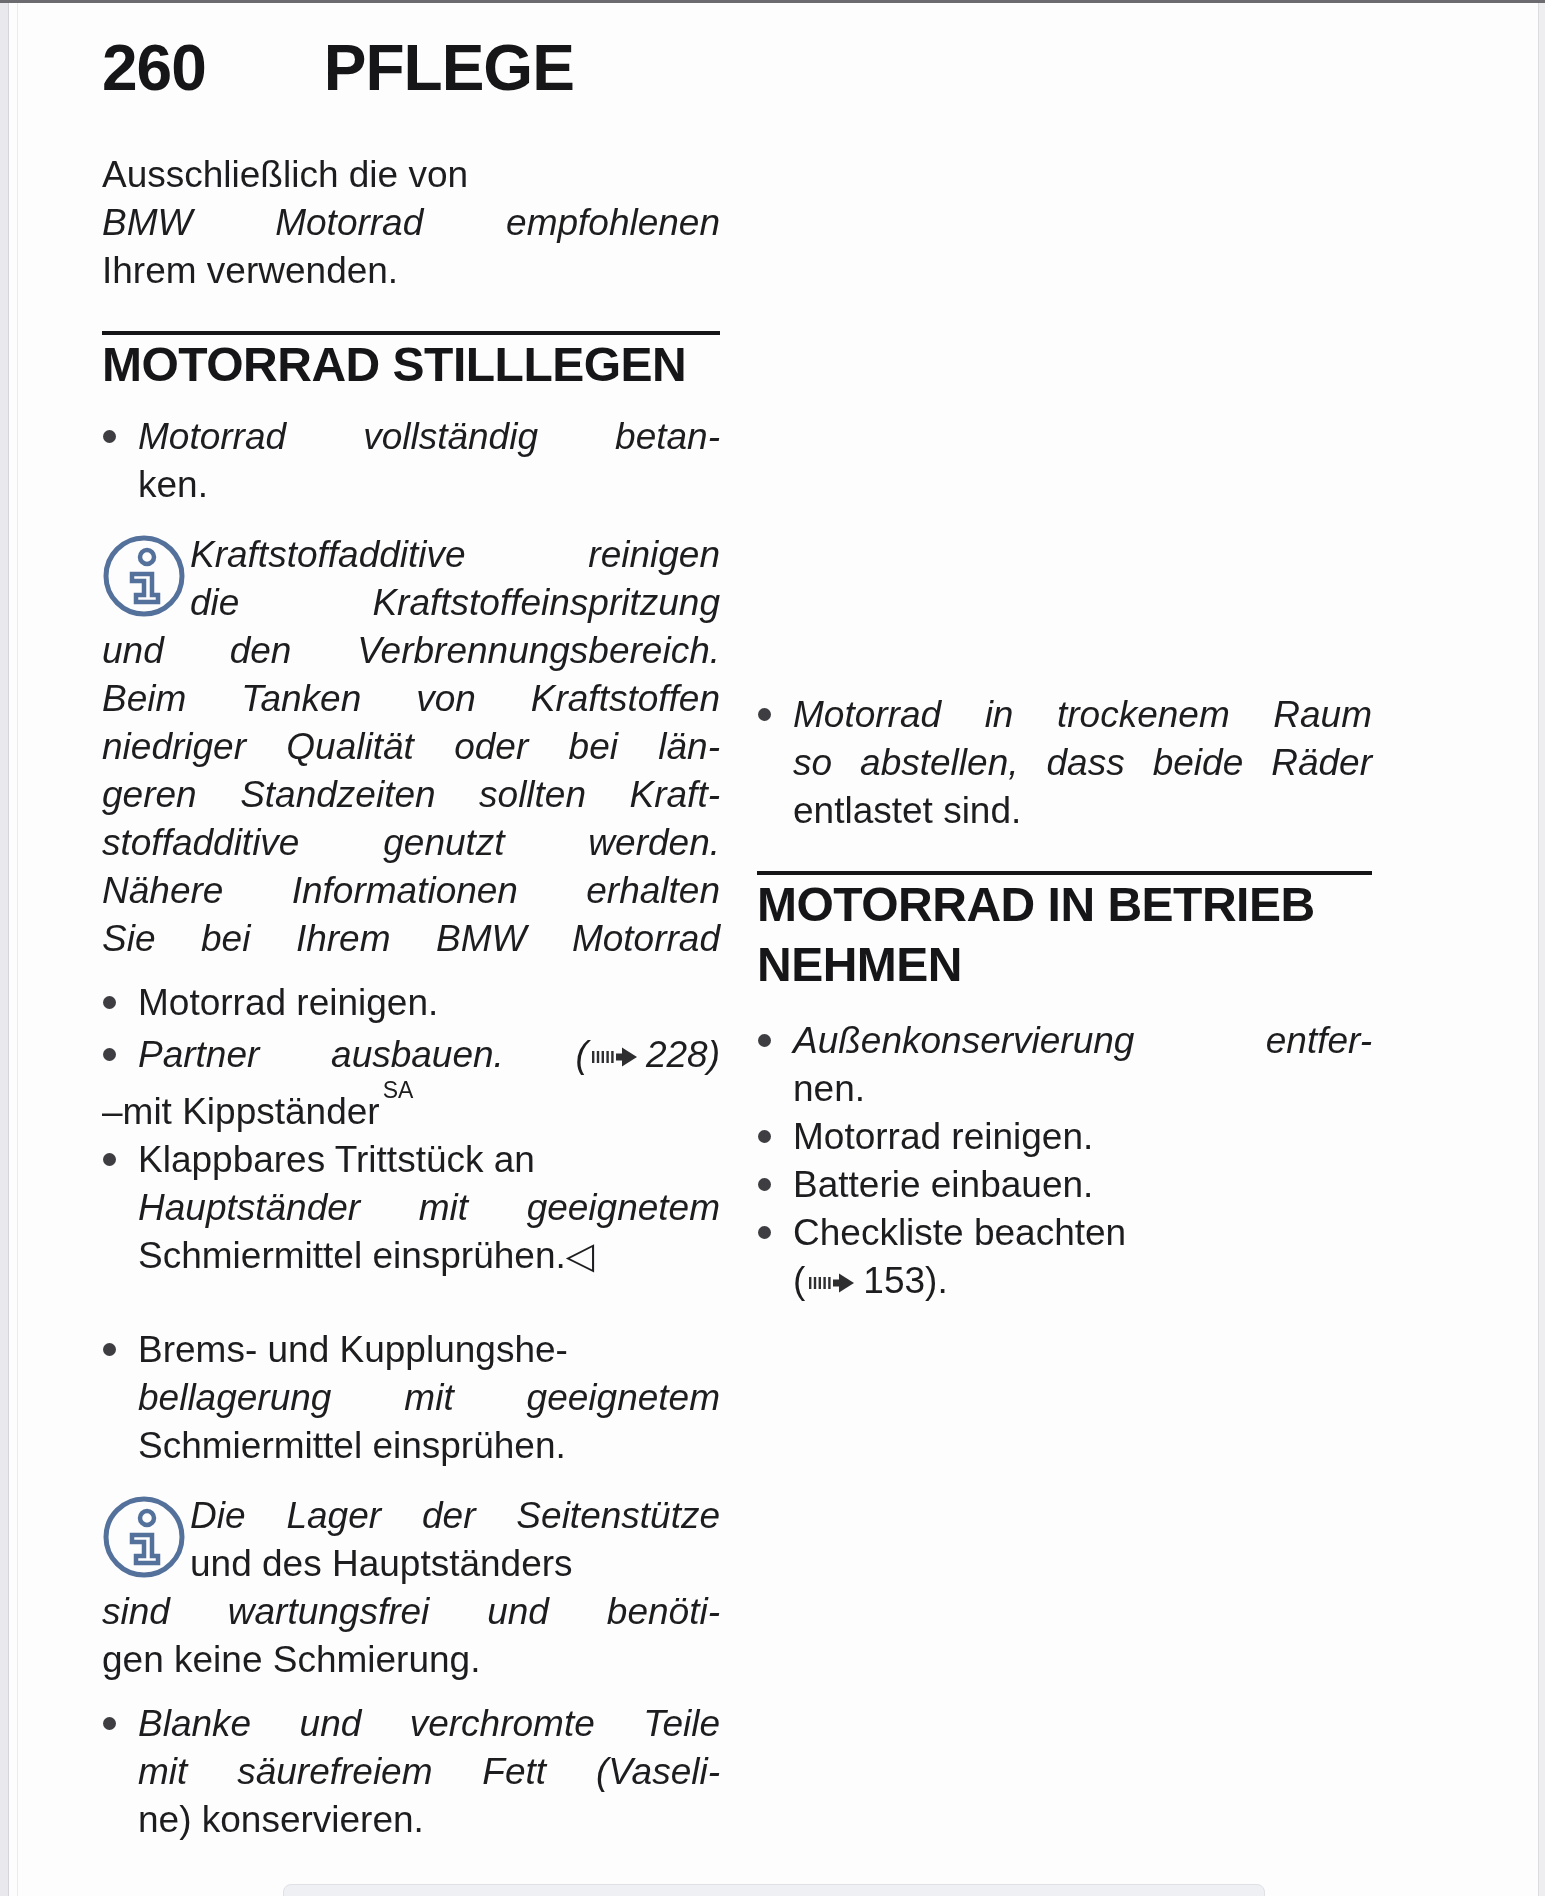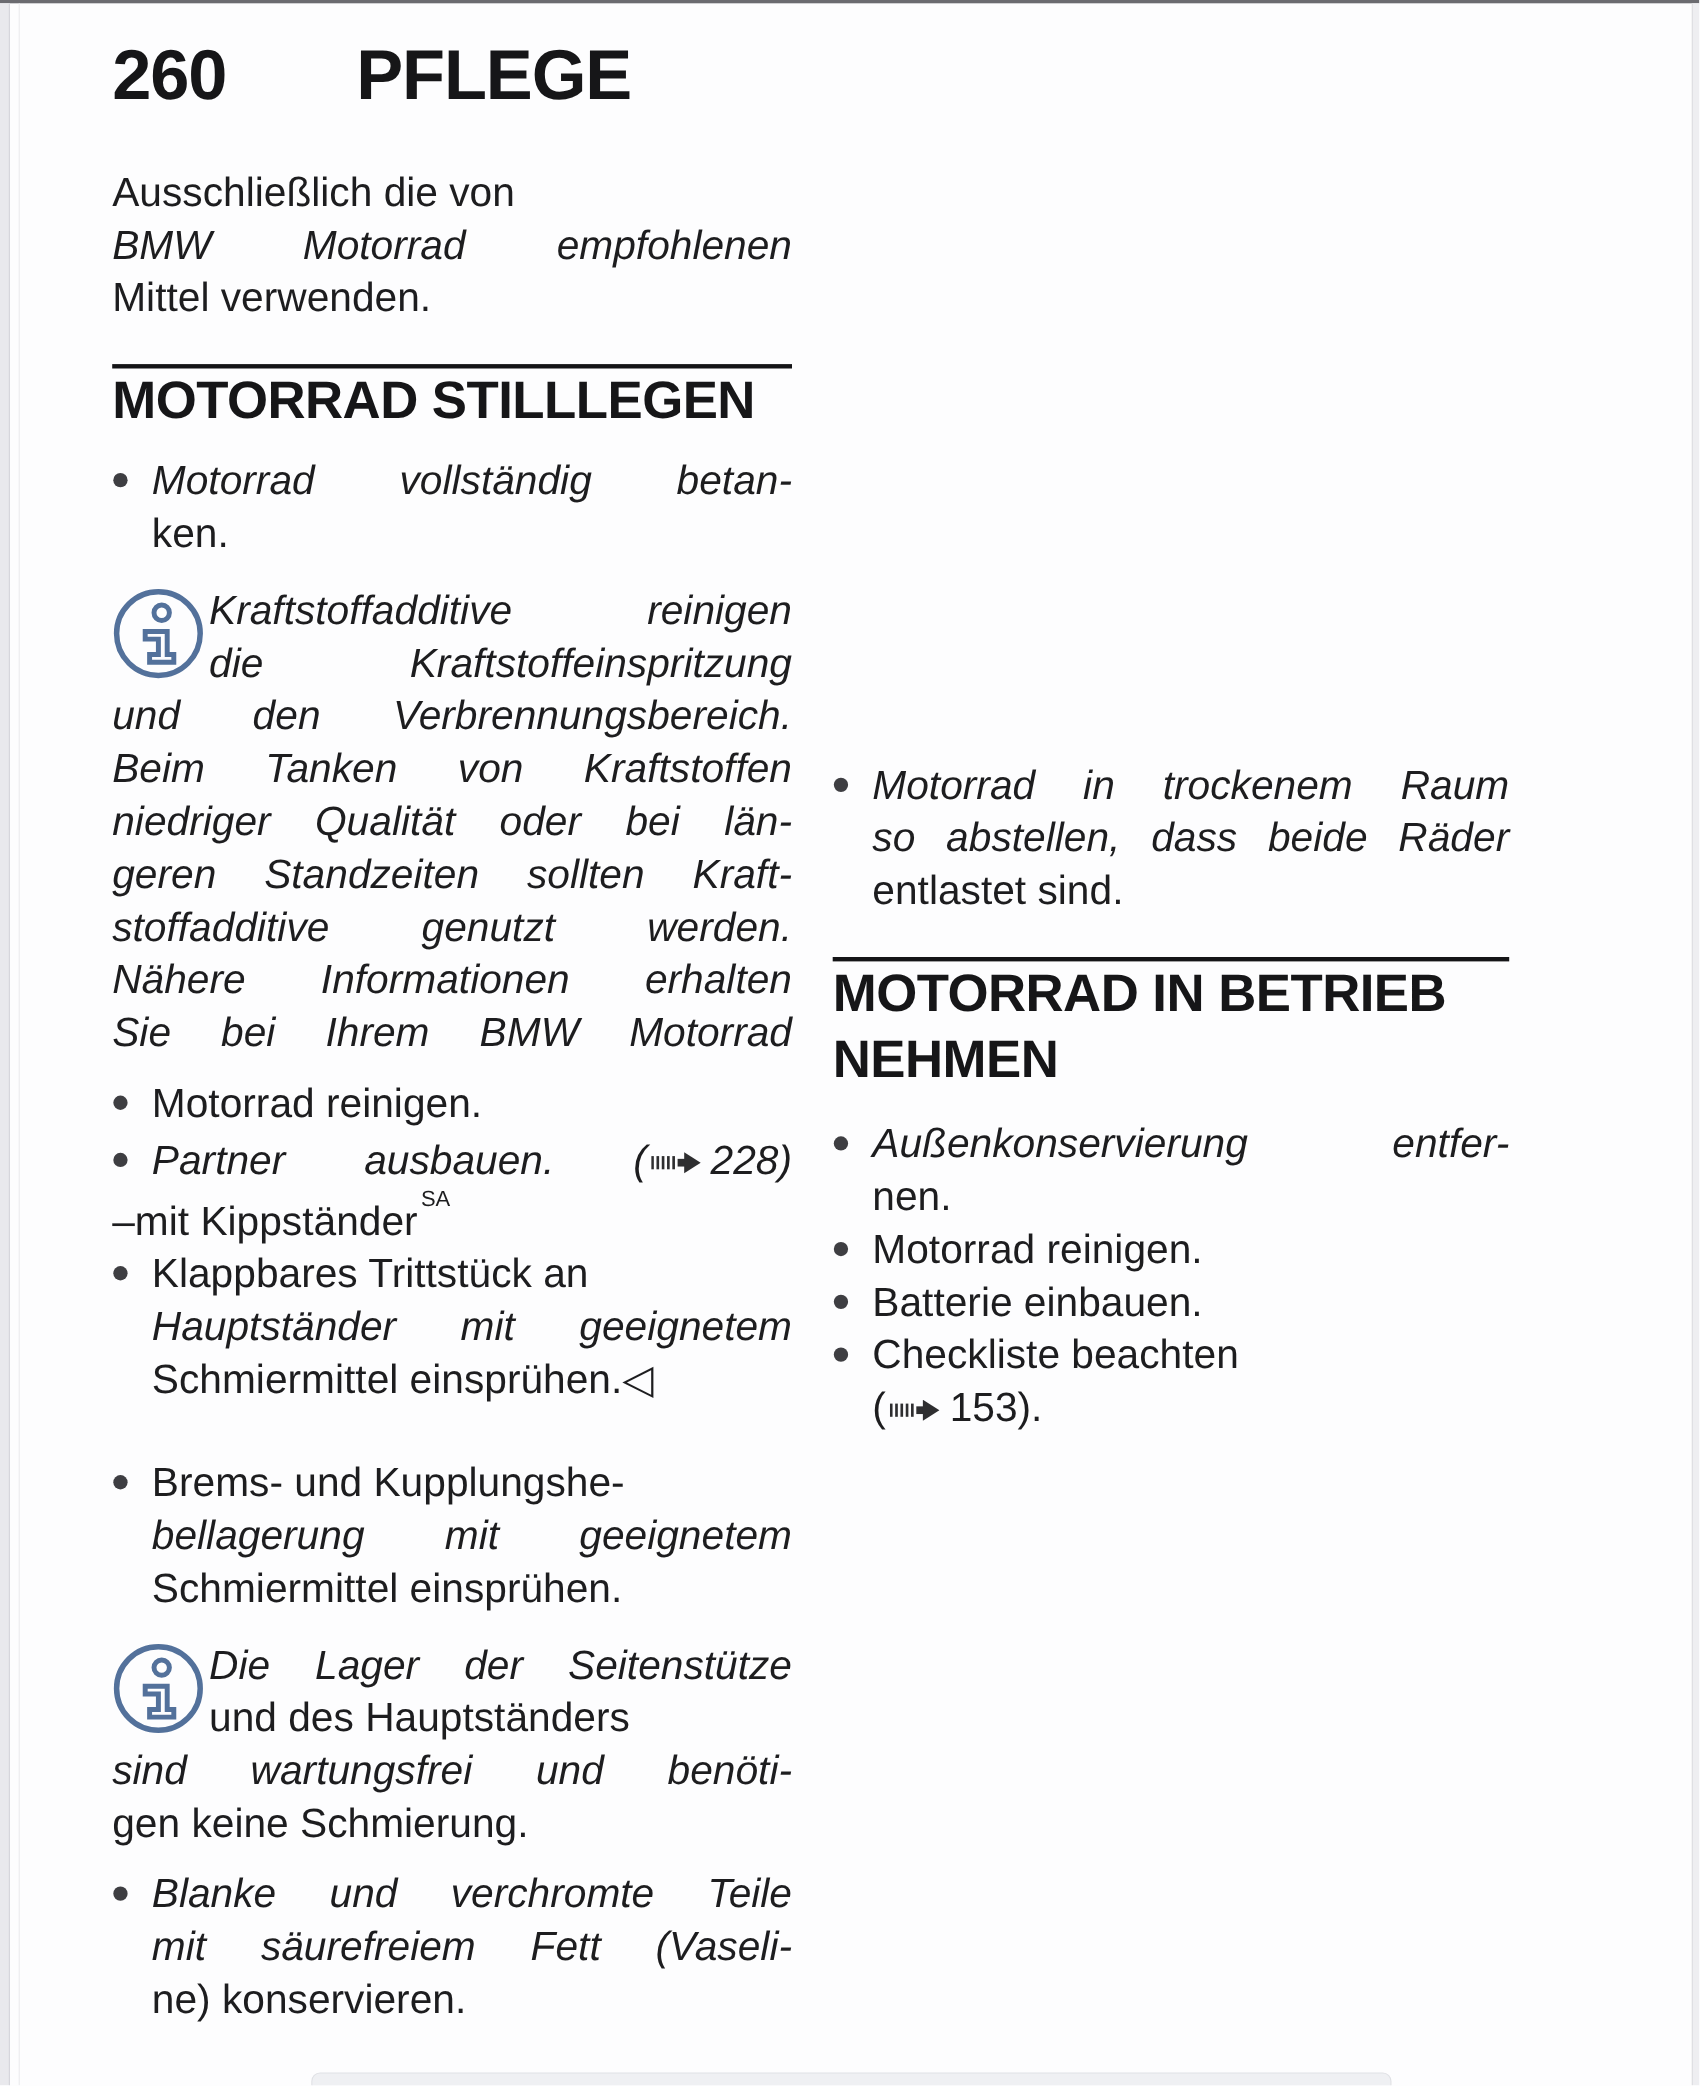--- a/index.html
+++ b/index.html
@@ -23,21 +23,21 @@
   .ln.j{text-align:justify;text-align-last:justify;font-style:italic;}
   .ln.ind{padding-left:88px;}
   .rule{height:4px;background:#151517;margin-top:36px;}
   .sect-h{font-size:48px;font-weight:bold;line-height:60px;letter-spacing:-0.5px;color:#161618;margin:0;}
   .bullet{position:relative;padding-left:36px;}
   .bullet .dot{position:absolute;left:1px;top:17px;width:13px;height:13px;border-radius:50%;background:#3e3e42;}
   .m48{margin-top:48px}.m22{margin-top:22px}
   .m18{margin-top:18px}.m16{margin-top:16px}.m4{margin-top:4px}.m46{margin-top:46px}
   .info{position:relative;}
   .info .icon-box{position:absolute;left:0;top:3px;width:84px;height:84px;}
-  .sa-sup{font-size:20px;position:relative;top:-13px;margin-left:3px;}
+  .sa-sup{font-size:23px;position:relative;top:-13px;margin-left:3px;}
   .refarrow{display:inline-block;vertical-align:-1px;margin:0 8px 0 4px;}
   .refgroup{white-space:nowrap;}
   .refline{font-size:37px;line-height:48px;}
 </style>
 </head>
 <body>
 
 <div class="page">
   <div class="edge-top"></div>
   <div class="edge-left"></div>
@@ -51,21 +51,21 @@
       <span class="pnum">260</span><span>PFLEGE</span>
     </div>
 
     <div class="cols">
 
       <div class="col-left">
 
         <div class="para m48">
             <div class="ln"><span>Ausschließlich die von</span></div>
             <div class="ln j"><span>BMW Motorrad empfohlenen</span></div>
-            <div class="ln"><span>Mittel verwenden.</span></div>
+            <div class="ln"><span>Ihrem verwenden.</span></div>
           </div>
 
         <div class="rule"></div>
         <h2 class="sect-h">MOTORRAD STILLLEGEN</h2>
 
         <div class="bullet m18">
           <span class="dot"></span>
           <div class="para">
               <div class="ln j"><span>Motorrad vollständig betan-</span></div>
               <div class="ln"><span>ken.</span></div>

